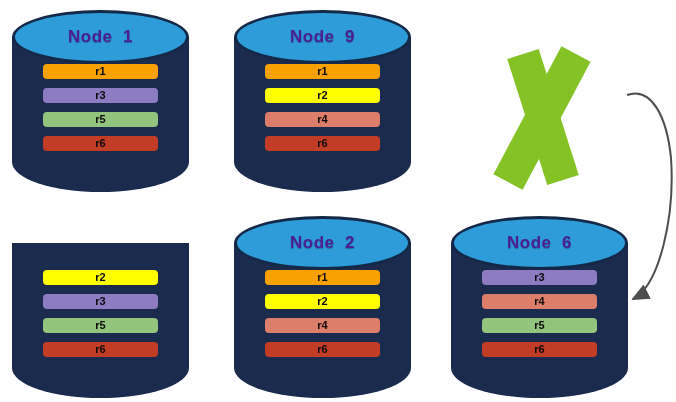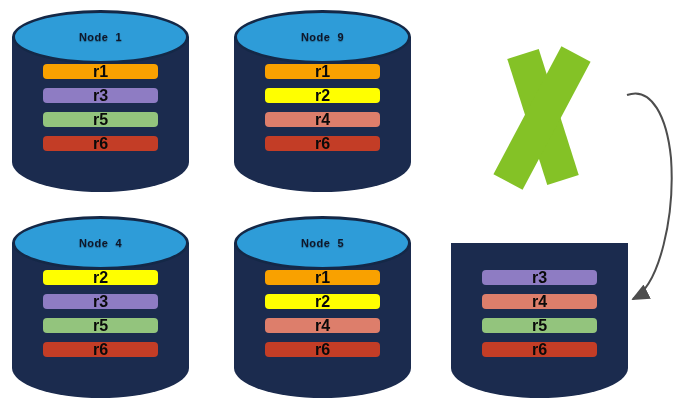--- a/index.html
+++ b/index.html
@@ -16,31 +16,31 @@
   }
   .cyl-top{
     position:absolute;left:0;right:0;top:0;height:54px;
     border-radius:50%;
     background:#2E9CD8;
     border:3px solid #142847;
     box-sizing:border-box;
     display:flex;align-items:center;justify-content:center;
   }
   .node-label{
-    color:#0f172a;font-size:11px;font-weight:bold;white-space:pre;
+    color:#4c1d95;font-size:17px;font-weight:bold;white-space:pre;
     letter-spacing:0.5px;text-shadow:0 1px 1px rgba(0,0,0,0.3);
   }
   .rows{
     position:absolute;left:0;right:0;top:54px;
     display:flex;flex-direction:column;align-items:center;gap:9px;
   }
   .chip{
     width:115px;height:15px;border-radius:4px;
     display:flex;align-items:center;justify-content:center;
-    font-size:16px;font-weight:bold;color:#0a0a0a;line-height:1;
+    font-size:11px;font-weight:bold;color:#0a0a0a;line-height:1;
   }
   .overlay{position:absolute;left:0;top:0;z-index:5;pointer-events:none;}
 </style>
 </head>
 <body>
 
 <div class="canvas">
 
   <div class="node" style="left:12px;top:10px;">
     <div class="cyl-body" style="background: rgb(27, 43, 78);"></div>
@@ -64,46 +64,46 @@
       <div class="chip" style="background: rgb(249, 161, 0);">r1</div>
       <div class="chip" style="background: rgb(255, 255, 0);">r2</div>
       <div class="chip" style="background: rgb(221, 126, 107);">r4</div>
       <div class="chip" style="background: rgb(195, 61, 38);">r6</div>
     </div>
   </div>
 
 
   <div class="node" style="left:12px;top:216px;">
     <div class="cyl-body" style="background: rgb(27, 43, 78);"></div>
-    <div class="cyl-top" style="background: rgb(46, 156, 216);">
-      <span class="node-label">Node  4</span>
-    </div>
     <div class="rows">
       <div class="chip" style="background: rgb(255, 255, 0);">r2</div>
       <div class="chip" style="background: rgb(142, 124, 195);">r3</div>
       <div class="chip" style="background: rgb(147, 196, 125);">r5</div>
       <div class="chip" style="background: rgb(195, 61, 38);">r6</div>
     </div>
   </div>
 
   <div class="node" style="left:234px;top:216px;">
     <div class="cyl-body" style="background: rgb(27, 43, 78);"></div>
     <div class="cyl-top" style="background: rgb(46, 156, 216);">
-      <span class="node-label">Node  5</span>
+      <span class="node-label">Node  2</span>
     </div>
     <div class="rows">
       <div class="chip" style="background: rgb(249, 161, 0);">r1</div>
       <div class="chip" style="background: rgb(255, 255, 0);">r2</div>
       <div class="chip" style="background: rgb(221, 126, 107);">r4</div>
       <div class="chip" style="background: rgb(195, 61, 38);">r6</div>
     </div>
   </div>
 
   <div class="node" style="left:451px;top:216px;">
     <div class="cyl-body" style="background: rgb(27, 43, 78);"></div>
+    <div class="cyl-top" style="background: rgb(46, 156, 216);">
+      <span class="node-label">Node  6</span>
+    </div>
     <div class="rows">
       <div class="chip" style="background: rgb(142, 124, 195);">r3</div>
       <div class="chip" style="background: rgb(221, 126, 107);">r4</div>
       <div class="chip" style="background: rgb(147, 196, 125);">r5</div>
       <div class="chip" style="background: rgb(195, 61, 38);">r6</div>
     </div>
   </div>
 
   <svg class="overlay" width="676" height="402" viewBox="0 0 676 402">
     <defs>

